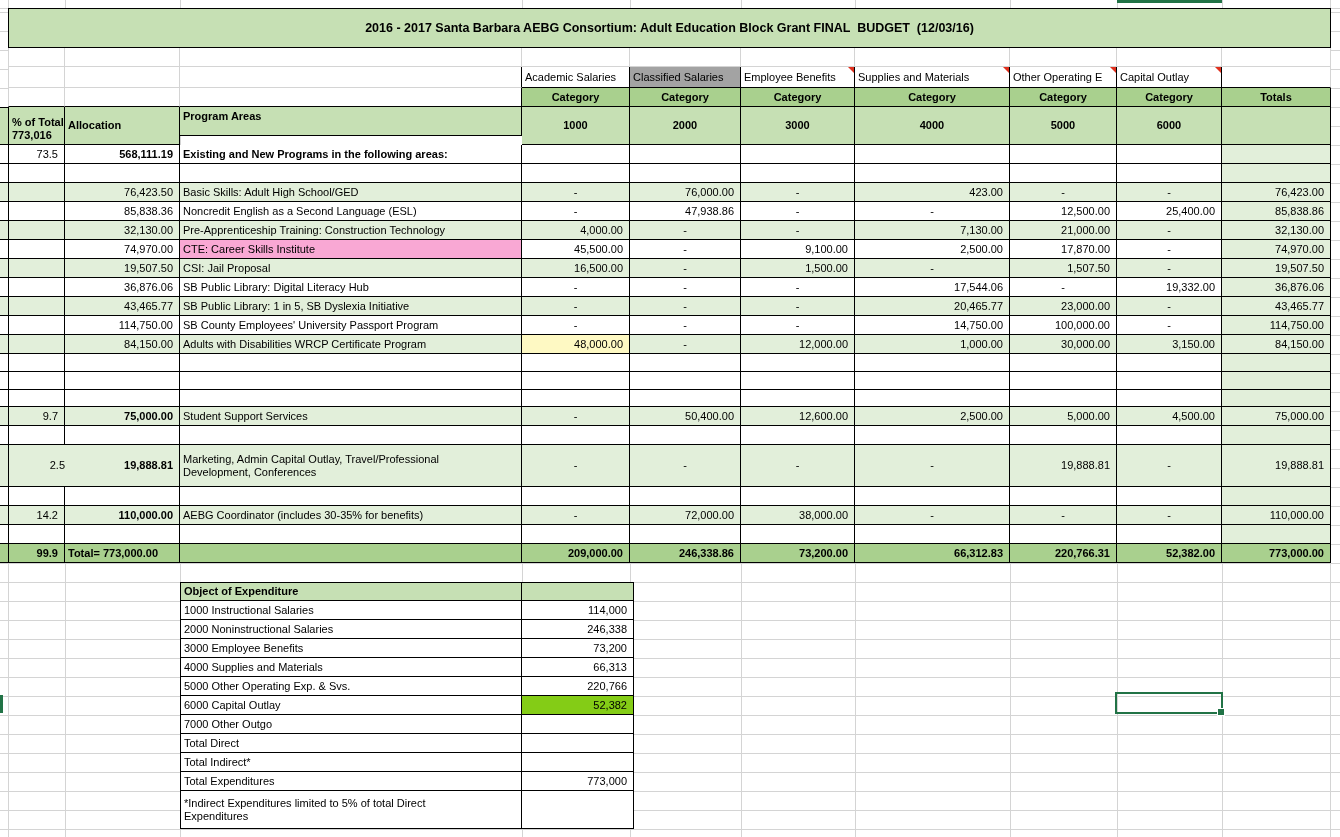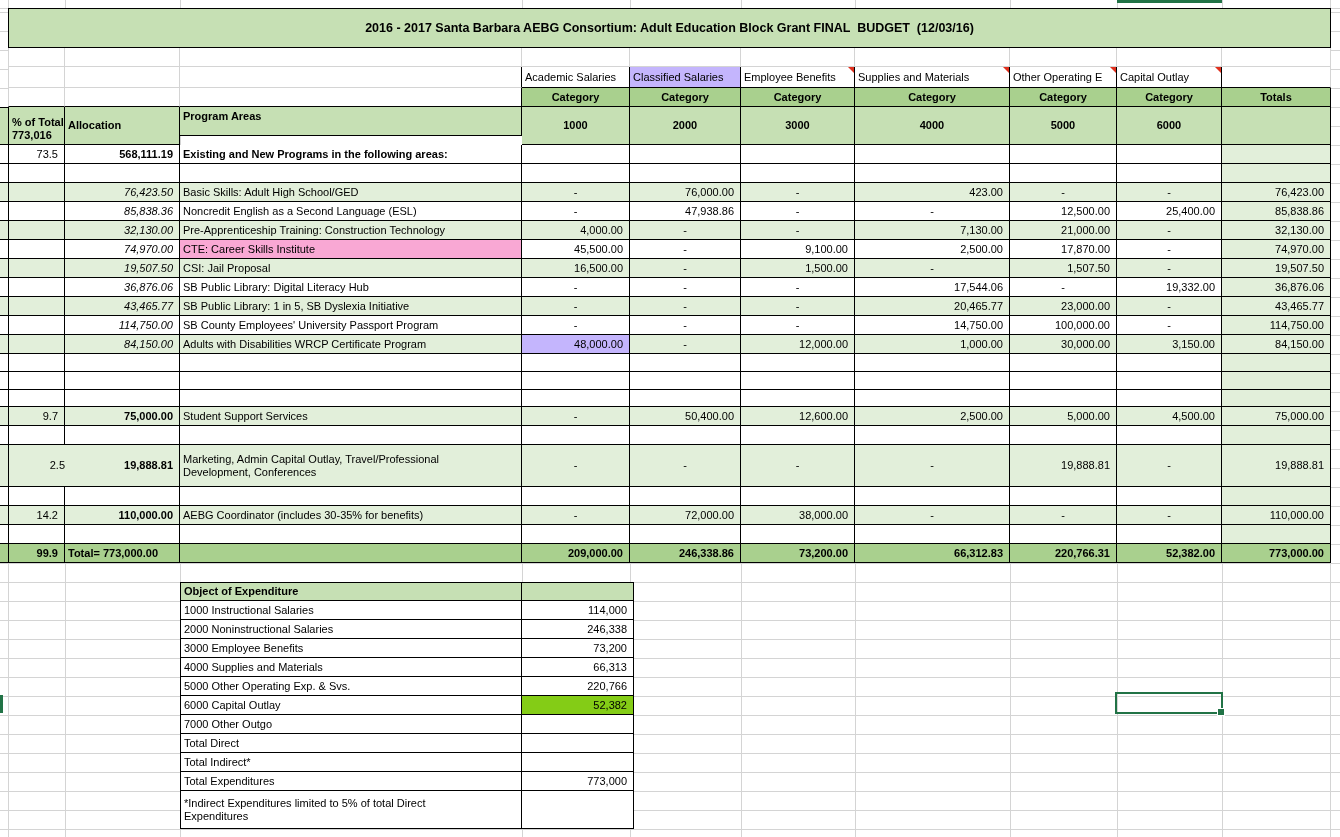--- a/index.html
+++ b/index.html
@@ -18,21 +18,21 @@
   #exp-table{position:absolute;left:180px;top:582px;width:454px;height:248px;z-index:1;}
 
   .cell{position:absolute;box-sizing:border-box;display:flex;align-items:center;overflow:hidden;white-space:nowrap;line-height:13px;}
   .title-cell{
     position:absolute;left:0;top:0;width:1323px;height:40px;box-sizing:border-box;
     border:1px solid var(--bline);background:var(--hgreen);
     display:flex;align-items:center;justify-content:center;
     font-weight:700;font-size:12.5px;white-space:pre;z-index:2;
   }
   .bold{font-weight:700;}
-  .ital{font-style:italic;}
+  .ital{}
   .num{justify-content:flex-end;padding-right:6px;}
   .dash{justify-content:center;}
   .txt{padding-left:3px;}
   .ctr{justify-content:center;}
   .bottomed{align-items:flex-end;padding-bottom:12px;}
   .wrap{white-space:pre-line;}
   .comment{position:absolute;right:0;top:0;width:0;height:0;
     border-top:6px solid var(--red);border-left:6px solid transparent;}
 
   
@@ -72,21 +72,21 @@
       <div class="cell" style="left: 622px; top: 40px; width: 111px; height: 19px; border-right: 1px solid rgb(212, 212, 212); border-bottom: 1px solid rgb(212, 212, 212); background: rgb(255, 255, 255);"></div>
       <div class="cell" style="left: 733px; top: 40px; width: 114px; height: 19px; border-right: 1px solid rgb(212, 212, 212); border-bottom: 1px solid rgb(212, 212, 212); background: rgb(255, 255, 255);"></div>
       <div class="cell" style="left: 847px; top: 40px; width: 155px; height: 19px; border-right: 1px solid rgb(212, 212, 212); border-bottom: 1px solid rgb(212, 212, 212); background: rgb(255, 255, 255);"></div>
       <div class="cell" style="left: 1002px; top: 40px; width: 107px; height: 19px; border-right: 1px solid rgb(212, 212, 212); border-bottom: 1px solid rgb(212, 212, 212); background: rgb(255, 255, 255);"></div>
       <div class="cell" style="left: 1109px; top: 40px; width: 105px; height: 19px; border-right: 1px solid rgb(212, 212, 212); border-bottom: 1px solid rgb(212, 212, 212); background: rgb(255, 255, 255);"></div>
       <div class="cell" style="left: 1214px; top: 40px; width: 109px; height: 19px; border-right: 1px solid rgb(212, 212, 212); border-bottom: 1px solid rgb(212, 212, 212); background: rgb(255, 255, 255);"></div>
       <div class="cell" style="left: 0px; top: 59px; width: 57px; height: 21px; border-right: 1px solid rgb(212, 212, 212); border-bottom: 1px solid rgb(212, 212, 212); border-left: 1px solid rgb(212, 212, 212); background: rgb(255, 255, 255);"></div>
       <div class="cell" style="left: 57px; top: 59px; width: 115px; height: 21px; border-right: 1px solid rgb(212, 212, 212); border-bottom: 1px solid rgb(212, 212, 212); background: rgb(255, 255, 255);"></div>
       <div class="cell" style="left: 172px; top: 59px; width: 342px; height: 21px; border-right: 1px solid rgb(0, 0, 0); border-bottom: 1px solid rgb(212, 212, 212); background: rgb(255, 255, 255);"></div>
       <div class="cell txt" style="left: 514px; top: 59px; width: 108px; height: 21px; border-right: 1px solid rgb(0, 0, 0); border-bottom: 1px solid rgb(0, 0, 0); background: rgb(255, 255, 255);">Academic Salaries</div>
-      <div class="cell txt" style="left: 622px; top: 59px; width: 111px; height: 21px; border-right: 1px solid rgb(0, 0, 0); border-bottom: 1px solid rgb(0, 0, 0); background: #c4b5fd;">Classified Salaries</div>
+      <div class="cell txt" style="left: 622px; top: 59px; width: 111px; height: 21px; border-right: 1px solid rgb(0, 0, 0); border-bottom: 1px solid rgb(0, 0, 0); background: #a3a3a3;">Classified Salaries</div>
       <div class="cell txt" style="left: 733px; top: 59px; width: 114px; height: 21px; border-right: 1px solid rgb(0, 0, 0); border-bottom: 1px solid rgb(0, 0, 0); background: rgb(255, 255, 255);">Employee Benefits<div class="comment"></div></div>
       <div class="cell txt" style="left: 847px; top: 59px; width: 155px; height: 21px; border-right: 1px solid rgb(0, 0, 0); border-bottom: 1px solid rgb(0, 0, 0); background: rgb(255, 255, 255);">Supplies and Materials<div class="comment"></div></div>
       <div class="cell txt" style="left: 1002px; top: 59px; width: 107px; height: 21px; border-right: 1px solid rgb(0, 0, 0); border-bottom: 1px solid rgb(0, 0, 0); background: rgb(255, 255, 255);">Other Operating E<div class="comment"></div></div>
       <div class="cell txt" style="left: 1109px; top: 59px; width: 105px; height: 21px; border-right: 1px solid rgb(0, 0, 0); border-bottom: 1px solid rgb(0, 0, 0); background: rgb(255, 255, 255);">Capital Outlay<div class="comment"></div></div>
       <div class="cell" style="left: 1214px; top: 59px; width: 109px; height: 21px; border-right: 1px solid rgb(212, 212, 212); border-bottom: 1px solid rgb(0, 0, 0); background: rgb(255, 255, 255);"></div>
       <div class="cell" style="left: 0px; top: 80px; width: 57px; height: 19px; border-right: 1px solid rgb(212, 212, 212); border-bottom: 1px solid rgb(0, 0, 0); border-left: 1px solid rgb(212, 212, 212); background: rgb(255, 255, 255);"></div>
       <div class="cell" style="left: 57px; top: 80px; width: 115px; height: 19px; border-right: 1px solid rgb(212, 212, 212); border-bottom: 1px solid rgb(0, 0, 0); background: rgb(255, 255, 255);"></div>
       <div class="cell" style="left: 172px; top: 80px; width: 342px; height: 19px; border-right: 1px solid rgb(0, 0, 0); border-bottom: 1px solid rgb(0, 0, 0); background: rgb(255, 255, 255);"></div>
       <div class="cell ctr bold" style="left: 514px; top: 80px; width: 108px; height: 19px; border-right: 1px solid rgb(0, 0, 0); border-bottom: 1px solid rgb(0, 0, 0); background: rgb(169, 208, 142);">Category</div>
       <div class="cell ctr bold" style="left: 622px; top: 80px; width: 111px; height: 19px; border-right: 1px solid rgb(0, 0, 0); border-bottom: 1px solid rgb(0, 0, 0); background: rgb(169, 208, 142);">Category</div>
@@ -216,21 +216,21 @@
       <div class="cell dash" style="left: 622px; top: 308px; width: 111px; height: 19px; border-right: 1px solid rgb(0, 0, 0); border-bottom: 1px solid rgb(0, 0, 0); background: rgb(255, 255, 255);">-</div>
       <div class="cell dash" style="left: 733px; top: 308px; width: 114px; height: 19px; border-right: 1px solid rgb(0, 0, 0); border-bottom: 1px solid rgb(0, 0, 0); background: rgb(255, 255, 255);">-</div>
       <div class="cell num" style="left: 847px; top: 308px; width: 155px; height: 19px; border-right: 1px solid rgb(0, 0, 0); border-bottom: 1px solid rgb(0, 0, 0); background: rgb(255, 255, 255);">14,750.00</div>
       <div class="cell num" style="left: 1002px; top: 308px; width: 107px; height: 19px; border-right: 1px solid rgb(0, 0, 0); border-bottom: 1px solid rgb(0, 0, 0); background: rgb(255, 255, 255);">100,000.00</div>
       <div class="cell dash" style="left: 1109px; top: 308px; width: 105px; height: 19px; border-right: 1px solid rgb(0, 0, 0); border-bottom: 1px solid rgb(0, 0, 0); background: rgb(255, 255, 255);">-</div>
       <div class="cell num" style="left: 1214px; top: 308px; width: 109px; height: 19px; border-right: 1px solid rgb(0, 0, 0); border-bottom: 1px solid rgb(0, 0, 0); background: rgb(226, 239, 218);">114,750.00</div>
       <div class="cell" style="left: -8px; top: 327px; width: 8px; height: 19px; border-right: none; border-bottom: 1px solid rgb(0, 0, 0); background: rgb(226, 239, 218);"></div>
       <div class="cell num" style="left: 0px; top: 327px; width: 57px; height: 19px; border-right: 1px solid rgb(0, 0, 0); border-bottom: 1px solid rgb(0, 0, 0); border-left: 1px solid rgb(0, 0, 0); background: rgb(226, 239, 218);"></div>
       <div class="cell num ital" style="left: 57px; top: 327px; width: 115px; height: 19px; border-right: 1px solid rgb(0, 0, 0); border-bottom: 1px solid rgb(0, 0, 0); background: rgb(226, 239, 218);">84,150.00</div>
       <div class="cell txt wrap" style="left: 172px; top: 327px; width: 342px; height: 19px; border-right: 1px solid rgb(0, 0, 0); border-bottom: 1px solid rgb(0, 0, 0); background: rgb(226, 239, 218);">Adults with Disabilities WRCP Certificate Program</div>
-      <div class="cell num" style="left: 514px; top: 327px; width: 108px; height: 19px; border-right: 1px solid rgb(0, 0, 0); border-bottom: 1px solid rgb(0, 0, 0); background: #c4b5fd;">48,000.00</div>
+      <div class="cell num" style="left: 514px; top: 327px; width: 108px; height: 19px; border-right: 1px solid rgb(0, 0, 0); border-bottom: 1px solid rgb(0, 0, 0); background: #fef9c3;">48,000.00</div>
       <div class="cell dash" style="left: 622px; top: 327px; width: 111px; height: 19px; border-right: 1px solid rgb(0, 0, 0); border-bottom: 1px solid rgb(0, 0, 0); background: rgb(226, 239, 218);">-</div>
       <div class="cell num" style="left: 733px; top: 327px; width: 114px; height: 19px; border-right: 1px solid rgb(0, 0, 0); border-bottom: 1px solid rgb(0, 0, 0); background: rgb(226, 239, 218);">12,000.00</div>
       <div class="cell num" style="left: 847px; top: 327px; width: 155px; height: 19px; border-right: 1px solid rgb(0, 0, 0); border-bottom: 1px solid rgb(0, 0, 0); background: rgb(226, 239, 218);">1,000.00</div>
       <div class="cell num" style="left: 1002px; top: 327px; width: 107px; height: 19px; border-right: 1px solid rgb(0, 0, 0); border-bottom: 1px solid rgb(0, 0, 0); background: rgb(226, 239, 218);">30,000.00</div>
       <div class="cell num" style="left: 1109px; top: 327px; width: 105px; height: 19px; border-right: 1px solid rgb(0, 0, 0); border-bottom: 1px solid rgb(0, 0, 0); background: rgb(226, 239, 218);">3,150.00</div>
       <div class="cell num" style="left: 1214px; top: 327px; width: 109px; height: 19px; border-right: 1px solid rgb(0, 0, 0); border-bottom: 1px solid rgb(0, 0, 0); background: rgb(226, 239, 218);">84,150.00</div>
       <div class="cell" style="left: -8px; top: 346px; width: 8px; height: 18px; border-right: none; border-bottom: 1px solid rgb(0, 0, 0); background: rgb(255, 255, 255);"></div>
       <div class="cell num" style="left: 0px; top: 346px; width: 57px; height: 18px; border-right: 1px solid rgb(0, 0, 0); border-bottom: 1px solid rgb(0, 0, 0); border-left: 1px solid rgb(0, 0, 0); background: rgb(255, 255, 255);"></div>
       <div class="cell num bold" style="left: 57px; top: 346px; width: 115px; height: 18px; border-right: 1px solid rgb(0, 0, 0); border-bottom: 1px solid rgb(0, 0, 0); background: rgb(255, 255, 255);"></div>
       <div class="cell txt wrap" style="left: 172px; top: 346px; width: 342px; height: 18px; border-right: 1px solid rgb(0, 0, 0); border-bottom: 1px solid rgb(0, 0, 0); background: rgb(255, 255, 255);"></div>

